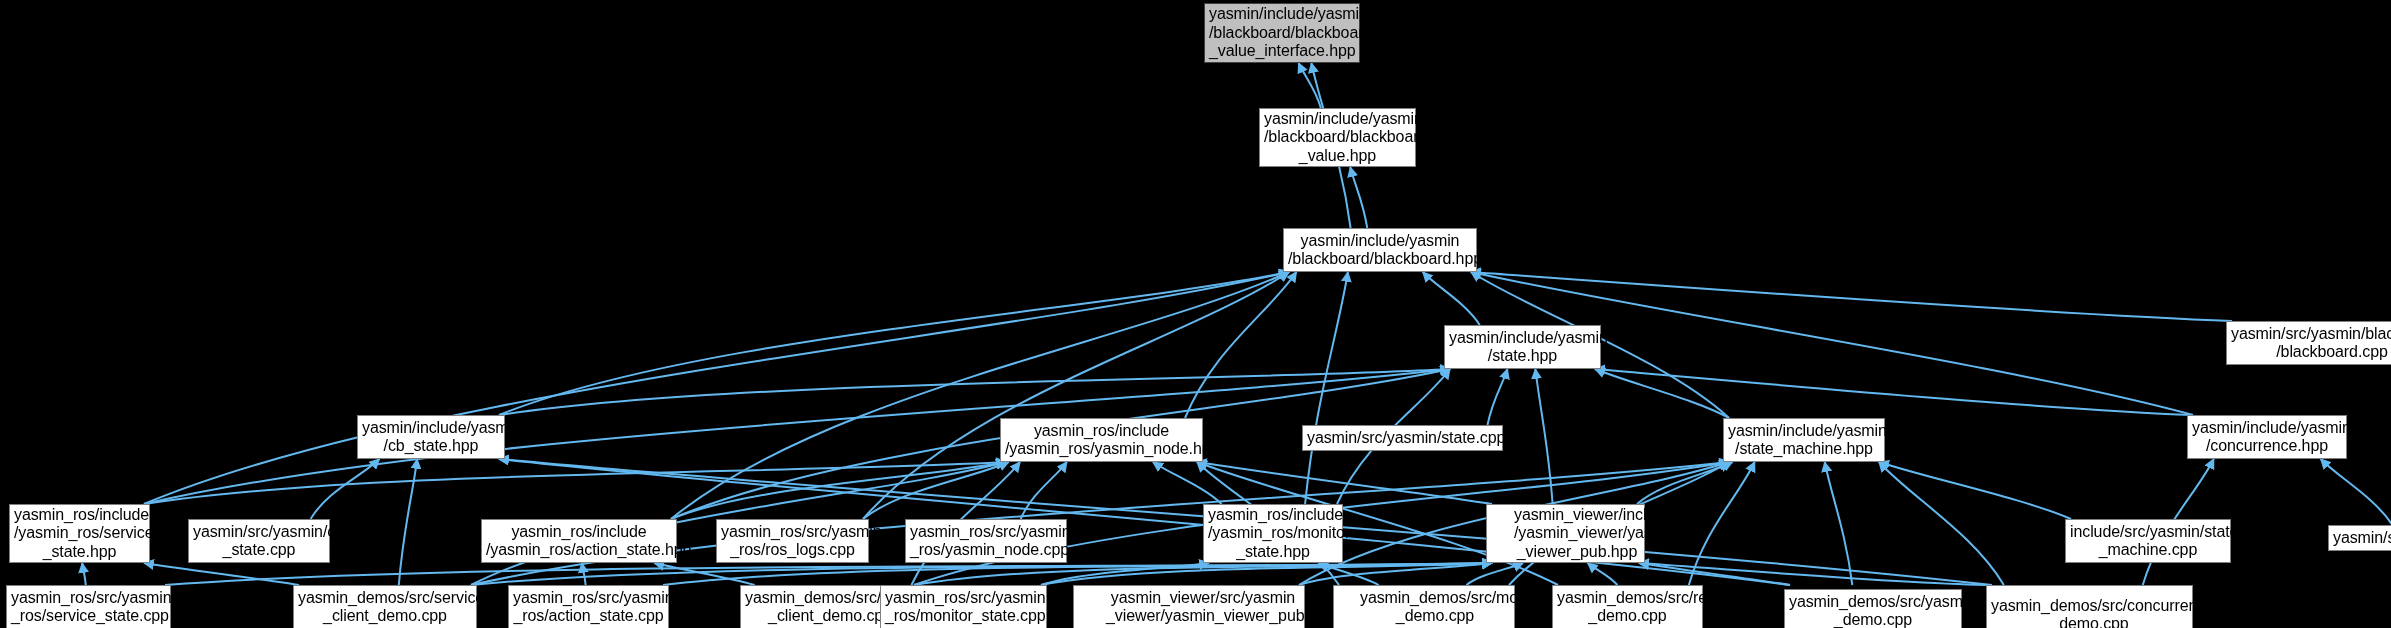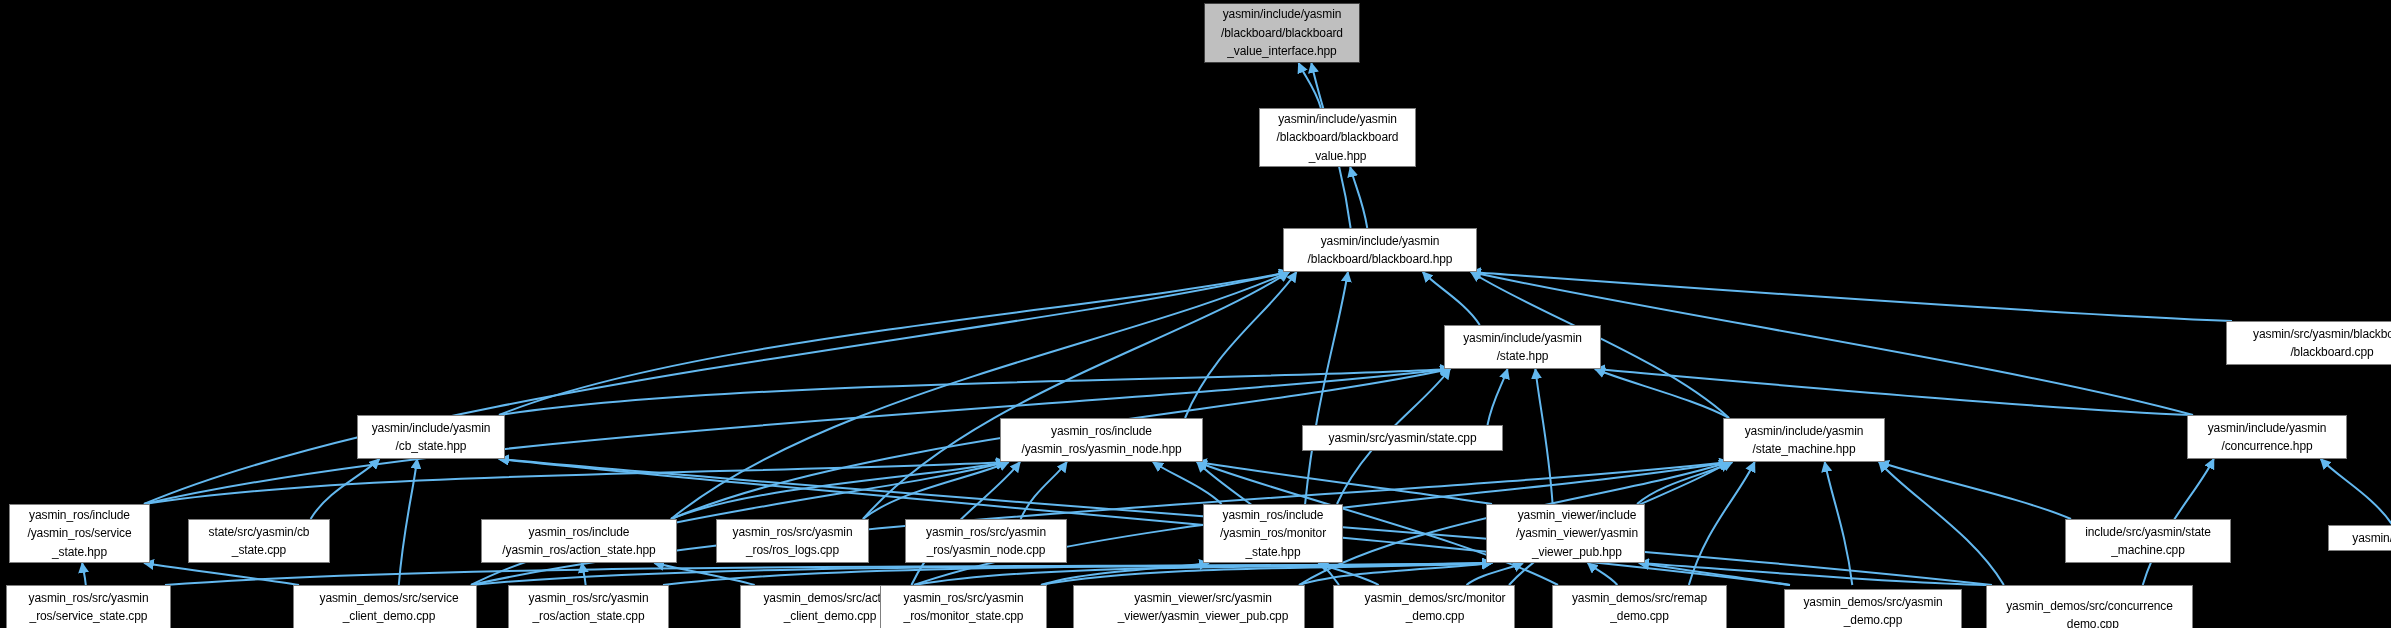--- a/index.html
+++ b/index.html
@@ -22,21 +22,21 @@
     width: 2391px;
     height: 628px;
     pointer-events: none;
   }
   .node {
     position: absolute;
     box-sizing: border-box;
     background: #ffffff;
     border: 1px solid #808080;
     color: #000000;
-    font-size: 12px;
+    font-size: 16px;
     line-height: 18.5px;
     text-align: center;
     display: flex;
     align-items: center;
     justify-content: center;
     white-space: pre-line;
     z-index: 5;
     letter-spacing: -0.1px;
   }
   .node.root {
@@ -143,51 +143,51 @@
       <div class="node" style="left: 1000px; top: 418px; width: 203px; height: 44px;"><span class="node-label">yasmin_ros/include
 /yasmin_ros/yasmin_node.hpp</span></div>
       <div class="node" style="left: 1723px; top: 418px; width: 162px; height: 44px;"><span class="node-label">yasmin/include/yasmin
 /state_machine.hpp</span></div>
       <div class="node" style="left: 2187px; top: 415px; width: 160px; height: 44px;"><span class="node-label">yasmin/include/yasmin
 /concurrence.hpp</span></div>
       <div class="node" style="left: 1302px; top: 425px; width: 201px; height: 26px;"><span class="node-label">yasmin/src/yasmin/state.cpp</span></div>
       <div class="node" style="left: 9px; top: 504px; width: 141px; height: 59px;"><span class="node-label">yasmin_ros/include
 /yasmin_ros/service
 _state.hpp</span></div>
-      <div class="node" style="left: 188px; top: 519px; width: 142px; height: 44px;"><span class="node-label">state/src/yasmin/cb
+      <div class="node" style="left: 188px; top: 519px; width: 142px; height: 44px;"><span class="node-label">yasmin/src/yasmin/cb
 _state.cpp</span></div>
       <div class="node" style="left: 481px; top: 519px; width: 196px; height: 44px;"><span class="node-label">yasmin_ros/include
 /yasmin_ros/action_state.hpp</span></div>
       <div class="node" style="left: 716px; top: 519px; width: 153px; height: 44px;"><span class="node-label">yasmin_ros/src/yasmin
 _ros/ros_logs.cpp</span></div>
       <div class="node" style="left: 905px; top: 519px; width: 162px; height: 44px;"><span class="node-label">yasmin_ros/src/yasmin
 _ros/yasmin_node.cpp</span></div>
       <div class="node" style="left: 1203px; top: 504px; width: 140px; height: 59px;"><span class="node-label">yasmin_ros/include
 /yasmin_ros/monitor
 _state.hpp</span></div>
       <div class="node" style="left: 1486px; top: 504px; width: 159px; height: 59px; padding-left: 23px;"><span class="node-label">yasmin_viewer/include
 /yasmin_viewer/yasmin
 _viewer_pub.hpp</span></div>
       <div class="node" style="left: 2065px; top: 519px; width: 166px; height: 44px;"><span class="node-label">include/src/yasmin/state
 _machine.cpp</span></div>
       <div class="node" style="left: 2328px; top: 525px; width: 236px; height: 26px;"><span class="node-label">yasmin/src/yasmin/concurrence.cpp</span></div>
       <div class="node" style="left: 6px; top: 585px; width: 165px; height: 44px;"><span class="node-label">yasmin_ros/src/yasmin
 _ros/service_state.cpp</span></div>
-      <div class="node" style="left: 293px; top: 585px; width: 184px; height: 44px; padding-left: 8px;"><span class="node-label">yasmin_demos/src/service
+      <div class="node" style="left: 293px; top: 585px; width: 184px; height: 44px;"><span class="node-label">yasmin_demos/src/service
 _client_demo.cpp</span></div>
       <div class="node" style="left: 508px; top: 585px; width: 161px; height: 44px;"><span class="node-label">yasmin_ros/src/yasmin
 _ros/action_state.cpp</span></div>
       <div class="node" style="left: 740px; top: 585px; width: 180px; height: 44px;"><span class="node-label">yasmin_demos/src/action
 _client_demo.cpp</span></div>
       <div class="node" style="left: 880px; top: 585px; width: 167px; height: 44px;"><span class="node-label">yasmin_ros/src/yasmin
 _ros/monitor_state.cpp</span></div>
       <div class="node" style="left: 1073px; top: 585px; width: 232px; height: 44px; padding-left: 28px;"><span class="node-label">yasmin_viewer/src/yasmin
 _viewer/yasmin_viewer_pub.cpp</span></div>
       <div class="node" style="left: 1333px; top: 585px; width: 182px; height: 44px; padding-left: 22px;"><span class="node-label">yasmin_demos/src/monitor
 _demo.cpp</span></div>
-      <div class="node" style="left: 1552px; top: 585px; width: 175px; height: 44px; text-align: center;"><span class="node-label">yasmin_demos/src/remap
+      <div class="node" style="left: 1552px; top: 585px; width: 151px; height: 44px; text-align: center;"><span class="node-label">yasmin_demos/src/remap
 _demo.cpp</span></div>
       <div class="node" style="left: 1784px; top: 560px; width: 178px; height: 44px; margin-top: 29px;"><span class="node-label">yasmin_demos/src/yasmin
 _demo.cpp</span></div>
       <div class="node" style="left: 1986px; top: 585px; width: 207px; height: 60px;"><span class="node-label">yasmin_demos/src/concurrence
 _demo.cpp</span></div>
     </div>
 </div>
 
 </body></html>

